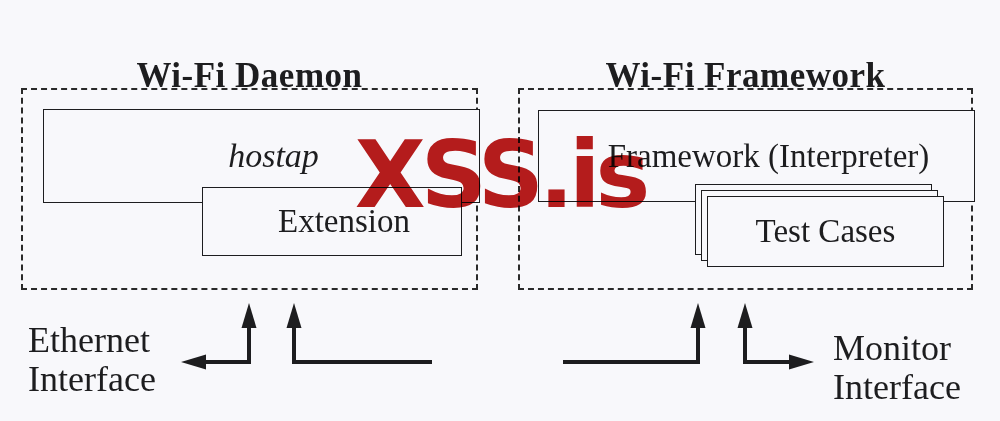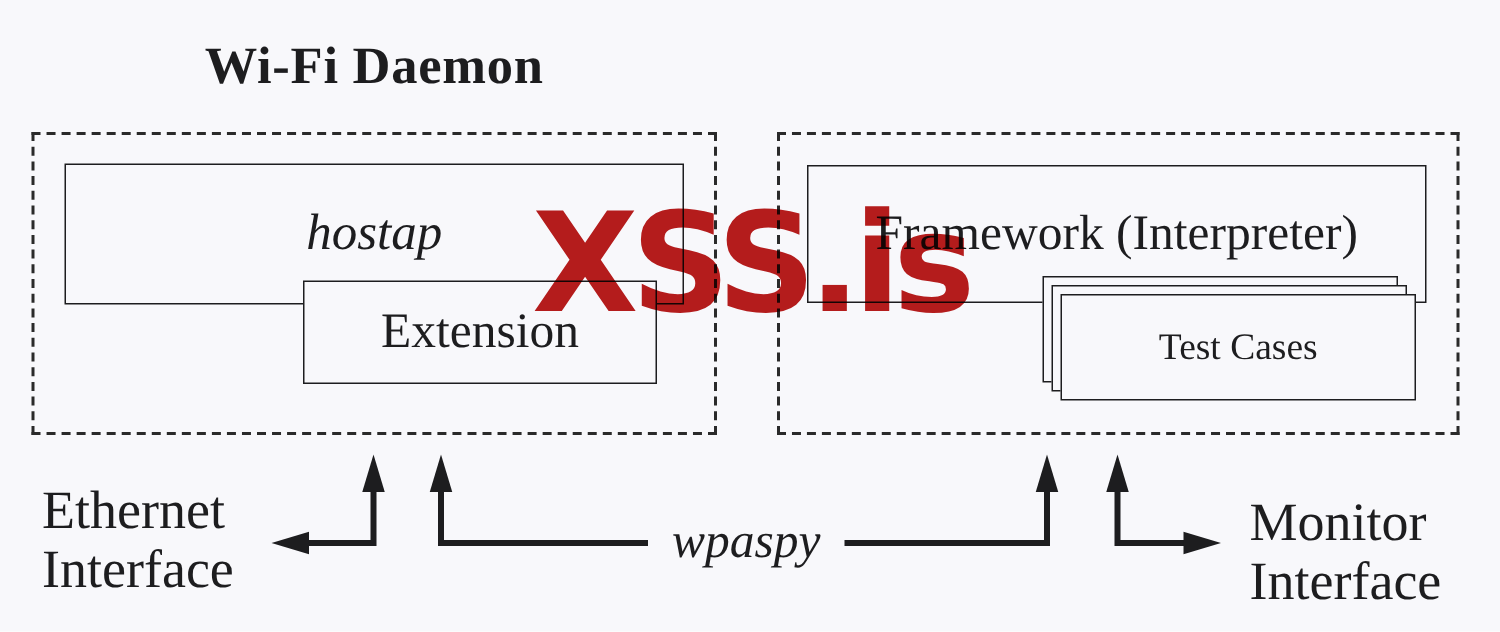--- a/index.html
+++ b/index.html
@@ -11,42 +11,44 @@
     font-family:"Liberation Serif", serif;
     color:#1d1d1f;
   }
   .abs{position:absolute;}
   .group-title{
     font-weight:bold;
     font-size:35px;
     line-height:44px;
     text-align:center;
     letter-spacing:.5px;
+    margin-top:32px;
   }
   .dashed-box{
     border:2px dashed #2a2a2a;
     background:transparent;
     z-index:1;
   }
   .solid-box{
     border:1.6px solid #1d1d1f;
     background:#f8f8fb;
     display:flex;
     align-items:center;
     justify-content:center;
     font-size:33px;
+    padding-left:24px;
   }
   .hostap-box{z-index:2;}
   .hostap-box .label{font-style:italic;font-size:34px;}
   .extension-box{z-index:3;}
   .interpreter-box{z-index:2;}
   .card{border:1.6px solid #1d1d1f;background:#f8f8fb;}
   .card.back{z-index:2;}
   .card.middle{z-index:3;}
-  .card.front{z-index:4;display:flex;align-items:center;justify-content:center;font-size:25px;}
+  .card.front{z-index:4;display:flex;align-items:center;justify-content:center;font-size:33px;}
   .iface-label{
     font-size:36px;
     line-height:39px;
     white-space:pre-line;
     z-index:5;
   }
   .wpaspy{
     font-size:33px;
     font-style:italic;
     text-align:center;
@@ -66,20 +68,21 @@
     pointer-events:none;
     white-space:nowrap;
   }
 </style>
 </head>
 <body>
 
 <div class="canvas" style="background: rgb(248, 248, 251);">
 
   <div class="abs group-title" style="left:21px;top:22px;width:457px;">Wi-Fi Daemon</div>
+  <div class="abs group-title" style="left:518px;top:22px;width:455px;">Wi-Fi Framework</div>
 
   <div class="abs dashed-box" style="left:21px;top:88px;width:453px;height:198px;"></div>
 
   <div class="abs solid-box hostap-box" style="left:43px;top:109px;width:411px;height:92px;">
     <span class="label">hostap</span>
   </div>
 
   <div class="abs solid-box extension-box" style="left:202px;top:187px;width:234px;height:67px;">
     <span>Extension</span>
   </div>
@@ -118,19 +121,18 @@
       <g>
         <path d="M790 362 H745 V326" fill="none"></path>
         <polygon points="814,362 789,354.5 789,369.5" stroke="none"></polygon>
         <polygon points="745,303 737.5,328 752.5,328" stroke="none"></polygon>
       </g>
     </g>
   </svg>
 
   <div class="abs iface-label" style="left:28px;top:321px;">Ethernet
 Interface</div>
-  <div class="abs wpaspy" style="left:432px;top:341px;width:131px;">wpaspy</div>
   <div class="abs iface-label" style="left:833px;top:329px;">Monitor
 Interface</div>
 
   <div class="abs watermark" style="left: 500px; top: 130px; transform: translateX(-50%); color: #b91c1c;">XSS.is</div>
 
 </div>
 
 </body></html>

